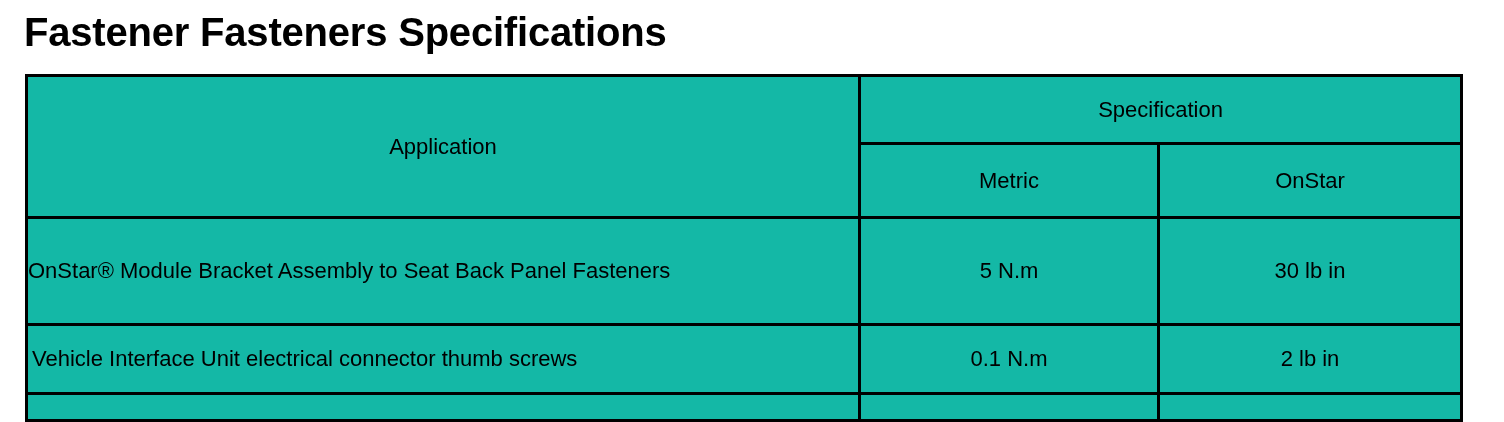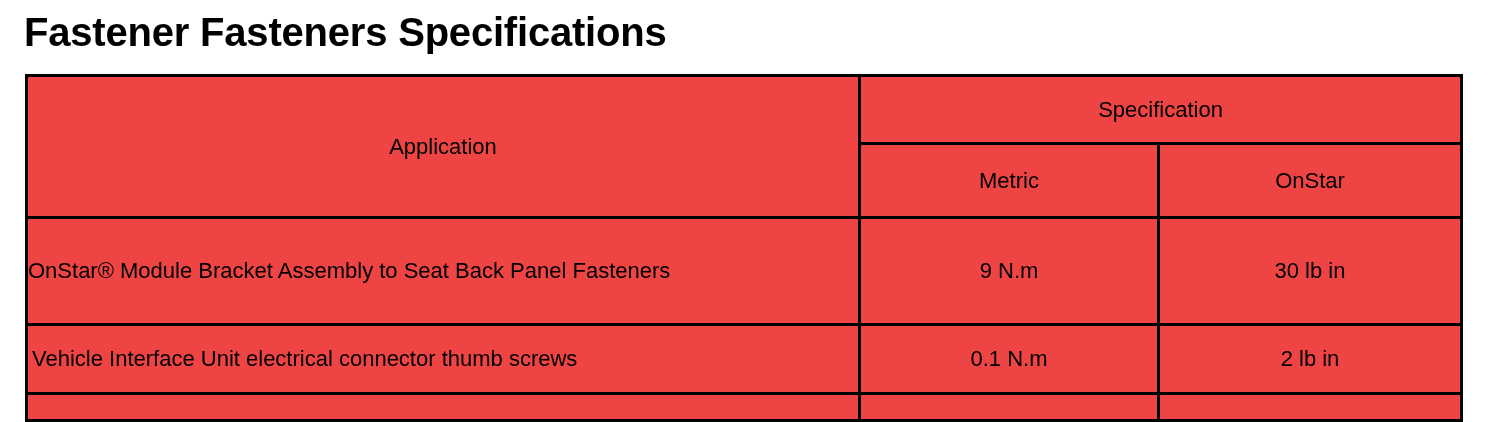--- a/index.html
+++ b/index.html
@@ -46,21 +46,21 @@
     border-collapse: collapse;
     table-layout: fixed;
     width: 1435px;
     background: #ffffff;
   }
 
   table.spec-table td,
   table.spec-table th {
     border: 3px solid #000000;
     padding: 0;
-    background: #ef4444;
+    background: #14b8a6;
     font-weight: normal;
     vertical-align: middle;
   }
 
   
   .col-app   { width: 833px; }
   .col-met   { width: 299px; }
   .col-eng   { width: 303px; }
 
   
@@ -124,21 +124,21 @@
           <th class="th-spec" colspan="2">Specification</th>
         </tr>
         <tr>
           <th class="th-sub">Metric</th>
           <th class="th-sub">OnStar</th>
         </tr>
       </thead>
       <tbody>
         <tr class="row-1">
           <td class="td-app">OnStar® Module Bracket Assembly to Seat Back Panel Fasteners</td>
-          <td class="td-val">9 N.m</td>
+          <td class="td-val">5 N.m</td>
           <td class="td-val">30 lb in</td>
         </tr>
         <tr class="row-2">
           <td class="td-app">Vehicle Interface Unit electrical connector thumb screws</td>
           <td class="td-val">0.1 N.m</td>
           <td class="td-val">2 lb in</td>
         </tr>
         <tr class="row-3">
           <td class="td-app"></td>
           <td class="td-val"></td>

